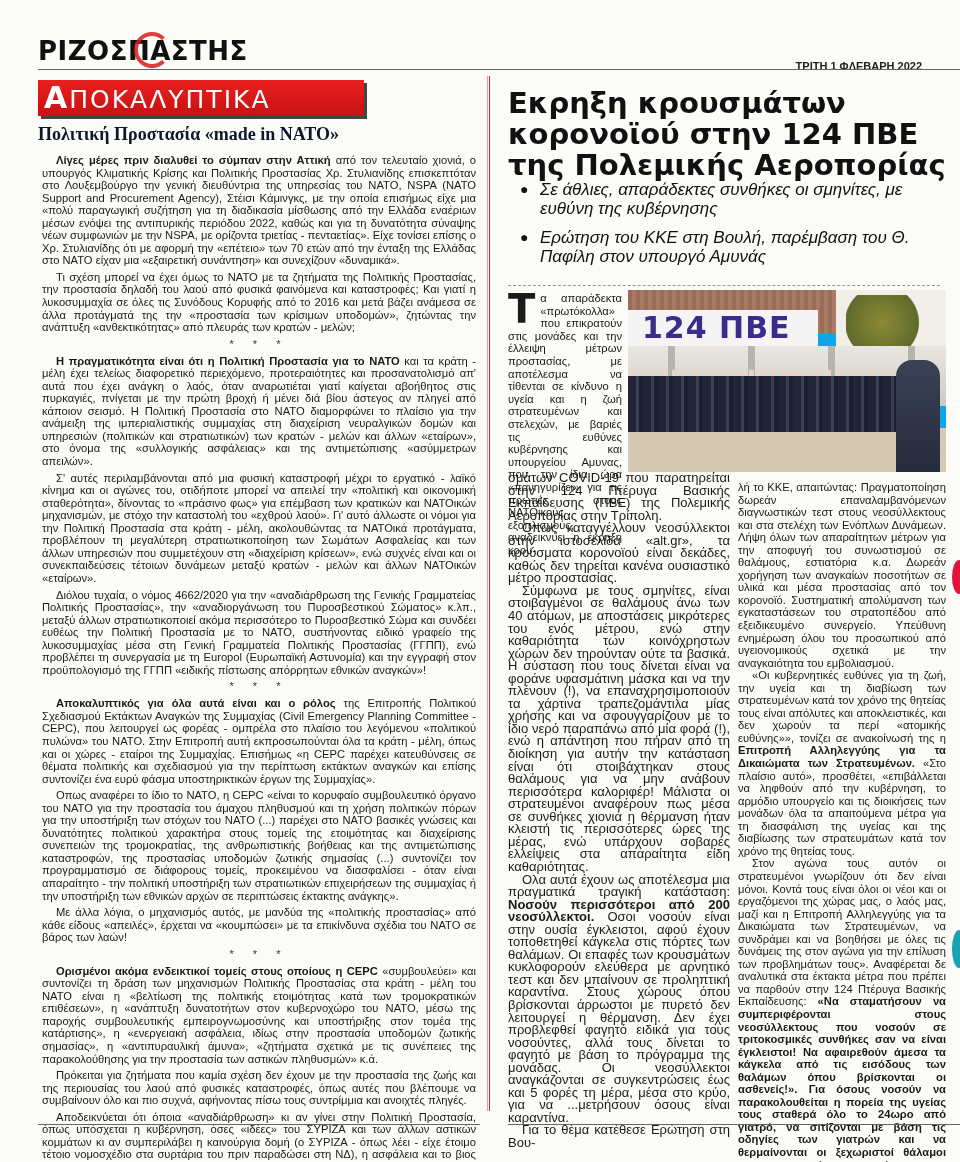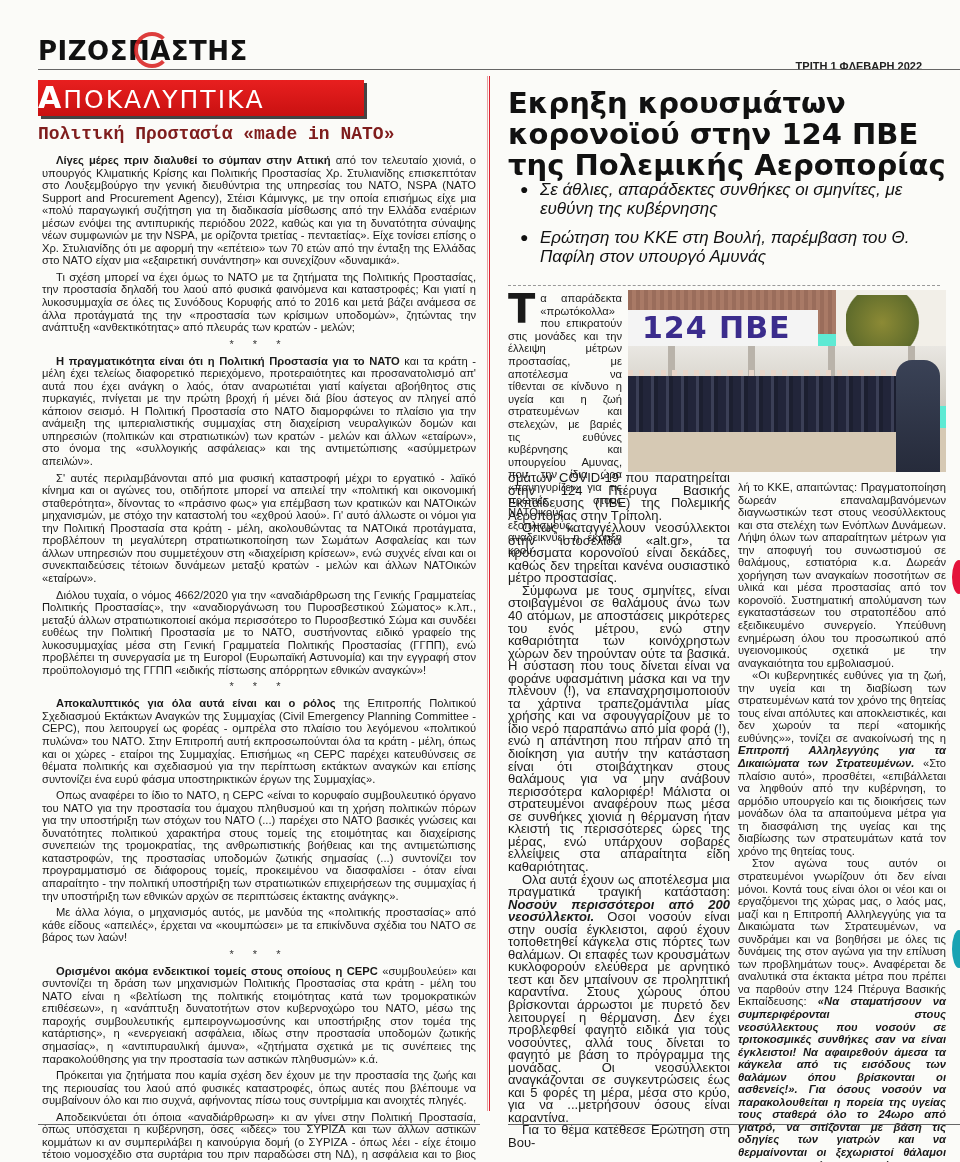--- a/index.html
+++ b/index.html
@@ -6,54 +6,54 @@
   body { width:960px; height:1162px; background:#fbfbf8; position:relative; overflow:hidden; font-family:"Liberation Sans", sans-serif; color:#1a1a1a; }
   .masthead { position:absolute; left:38px; top:36px; font-family:"DejaVu Sans", sans-serif; font-weight:bold; font-size:26px; letter-spacing:0.5px; color:#111; }
   .masthead .emblem { position:absolute; left:96px; top:-4px; width:28px; height:28px; border:4px solid #d81c1c; border-radius:50%; border-right-color:transparent; opacity:0.85; }
   .date { position:absolute; right:38px; top:52px; font-size:11px; font-weight:bold; color:#222;margin-top:8px; }
   .rule-top { position:absolute; left:38px; right:0; top:69px; border-top:1px solid #666; }
   .rule-bottom-l { position:absolute; left:38px; width:442px; top:1124px; border-top:1px solid #666; }
   .rule-bottom-r { position:absolute; left:508px; right:0; top:1124px; border-top:1px solid #666; }
   .vrule { position:absolute; left:487px; top:76px; height:1035px; border-left:1px solid #e7a0a0; }
   .vrule2 { position:absolute; left:489px; top:76px; height:1035px; border-left:1px solid #d23; }
 
-  .section-banner { position:absolute; left:38px; top:80px; width:326px; height:36px; background:linear-gradient(#e81f1f,#c91111); box-shadow:3px 3px 0 #444; color:#fff; font-family:"DejaVu Sans", sans-serif; font-size:25px; letter-spacing:2px; line-height:36px; box-sizing:border-box; }
+  .section-banner { position:absolute; left:38px; top:80px; width:326px; height:36px; background:linear-gradient(#e81f1f,#c91111); box-shadow:3px 3px 0 #444; color:#fff; font-family:"DejaVu Sans", sans-serif; font-size:25px; letter-spacing:2px; padding-left:6px; line-height:36px; box-sizing:border-box; }
   .section-banner .big { font-size:30px; font-weight:bold; }
 
-  .left-title { position:absolute; left:38px; top:124px; font-family:Liberation Mono, monospace; font-weight:bold; font-size:18px; color:#7f1d1d; }
+  .left-title { position:absolute; left:38px; top:124px; font-family:Liberation Serif, serif; font-weight:bold; font-size:18px; color:#0f172a; }
   .left-col { position:absolute; left:38px; top:150px; width:442px; font-size:11.2px; line-height:12.55px; text-align:justify; }
   .left-col p { margin:4px; text-indent:14px; }
   .left-col p b { font-weight:bold; }
   .stars { text-align:center; color:#333; font-size:11px; line-height:13px; letter-spacing:8px; margin:1px 0; }
 
   .right-title { position:absolute; left:508px; top:88px; width:440px; font-family:"DejaVu Sans", sans-serif; font-weight:bold; font-size:29px; line-height:31px; color:#111; }
   .bullets { position:absolute; left:512px; top:180px; width:440px; font-style:italic; font-size:17px; line-height:19px; color:#111; font-family:"Liberation Sans", sans-serif; }
   .bullets .b { display:flex; margin-bottom:10px; }
   .bullets .dot { width:20px; flex:none; font-style:normal; font-size:14px; padding-left:8px; }
   .divider-r { position:absolute; left:508px; right:20px; top:285px; border-top:1px dashed #999; }
 
-  .photo { position:absolute; left:628px; top:290px; width:318px; height:182px; overflow:hidden; background:#5eead4; }
+  .photo { position:absolute; left:628px; top:290px; width:318px; height:182px; overflow:hidden; background:#0ea5e9; }
   .photo .roof { position:absolute; left:0; top:0; width:100%; height:44px; background:repeating-linear-gradient(90deg,#9a6d5b 0 4px,#a97a66 4px 8px); }
   .photo .sky { position:absolute; right:0; top:0; width:110px; height:60px; background:#f2efe8; }
   .photo .tree { position:absolute; right:10px; top:5px; width:90px; height:55px; background:radial-gradient(circle at 40% 50%,#8c8a35,#5e6b2b 60%, transparent 62%); }
   .photo .banner { position:absolute; left:0; top:20px; width:190px; height:36px; background:#f4f4f4; color:#3b2c8c; font-family:"DejaVu Sans", sans-serif; font-weight:bold; font-size:30px; line-height:36px; padding-left:14px; box-sizing:border-box; letter-spacing:1px; }
   .photo .wall { position:absolute; left:0; top:56px; width:100%; height:60px; background:linear-gradient(#e9e7e2,#cfcac0); }
   .photo .pillar { position:absolute; top:56px; width:7px; height:60px; background:#b9b3aa; }
   .photo .ground { position:absolute; left:0; top:138px; width:100%; height:44px; background:#d6c9b4; }
   .photo .troops { position:absolute; left:0; top:86px; width:270px; height:56px; background:repeating-linear-gradient(90deg,#22253a 0 8px,#3b3f56 8px 11px,#1c1f30 11px 15px); }
   .photo .heads { position:absolute; left:0; top:80px; width:270px; height:8px; background:repeating-linear-gradient(90deg,#e9d6c9 0 5px,transparent 5px 11px); }
   .photo .officer { position:absolute; right:6px; top:70px; width:44px; height:112px; background:linear-gradient(#3a4256,#262b3b); border-radius:16px 16px 0 0; }
 
   .col-a { position:absolute; left:508px; top:292px; width:114px; font-size:11.2px; line-height:12.6px; text-align:justify; }
   .col-a .dropcap { float:left; font-family:"DejaVu Sans", sans-serif; font-weight:bold; font-size:40px; line-height:34px; margin:0 5px 0 0; }
   .col-b { position:absolute; left:508px; top:472px; width:222px; font-size:13px; line-height:12.55px; text-align:justify; }
   .col-c { position:absolute; left:738px; top:481px; width:208px; font-size:11.2px; line-height:12.55px; text-align:justify; }
   .col-b p, .col-c p, .col-a p { margin:0; }
   .col-b p.ind, .col-c p.ind { text-indent:14px; }
-  .bold { font-weight:bold;font-style:italic; }
+  .bold { font-weight:bold; }
 
   .edge-red { position:absolute; right:-6px; top:560px; width:14px; height:34px; border-radius:50%; background:#e4133a; }
   .edge-teal { position:absolute; right:-6px; top:930px; width:14px; height:38px; border-radius:50%; background:#18a3b3; }
 </style>
 </head>
 <body>
 
 <div class="masthead">
   <span>ΡΙΖΟΣΠΑΣΤΗΣ</span>
   <span class="emblem"></span>

